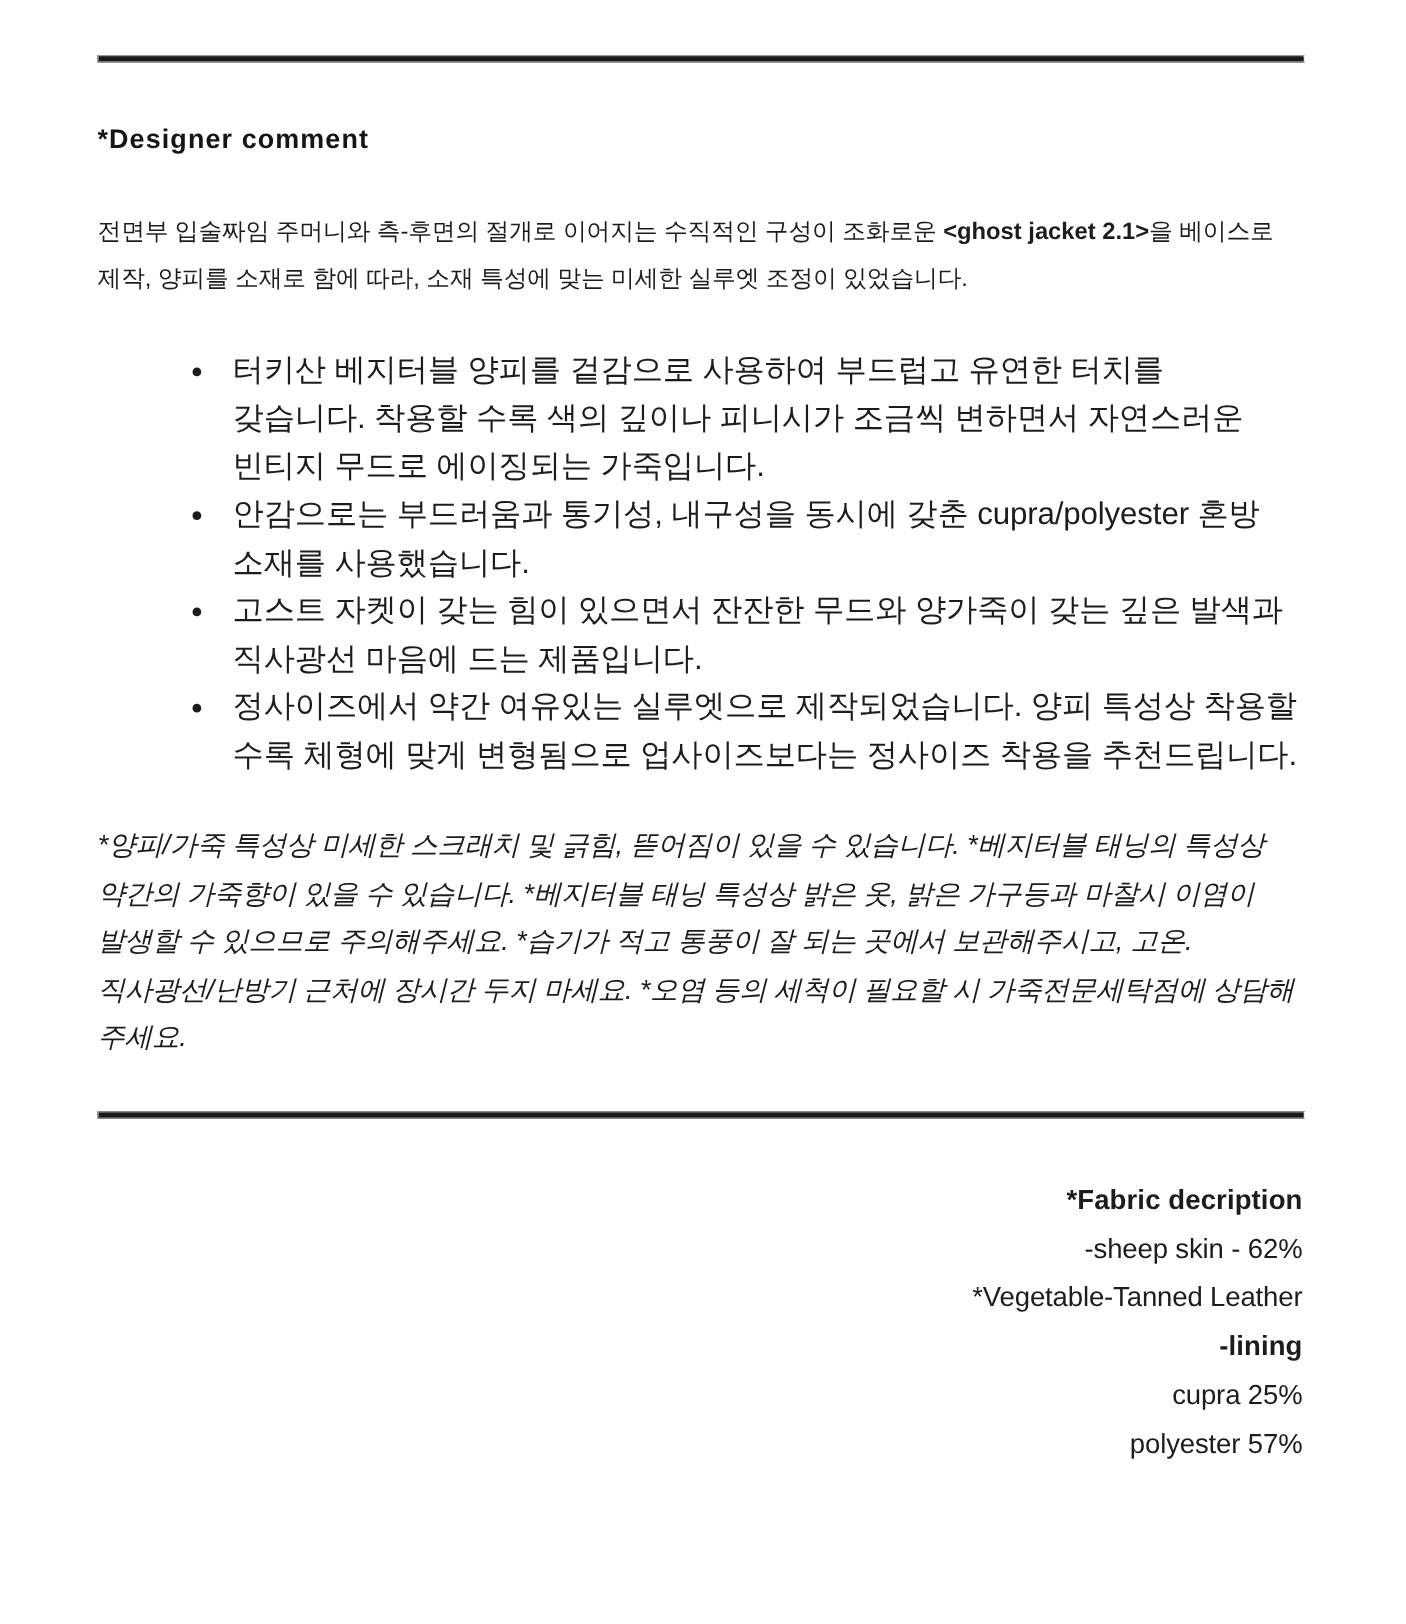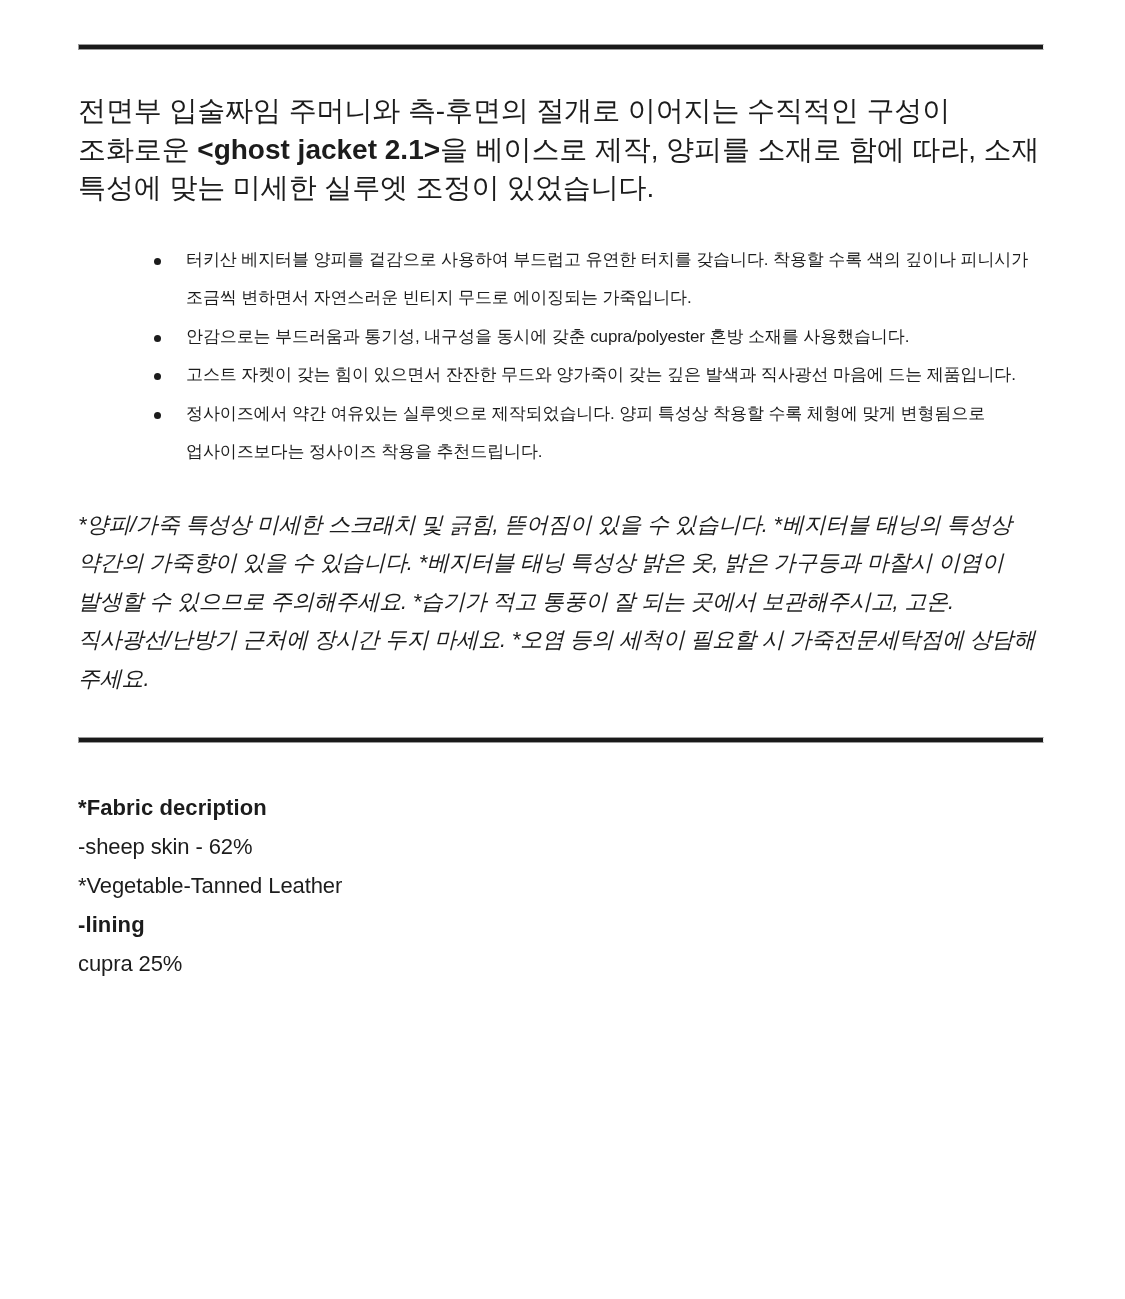--- a/index.html
+++ b/index.html
@@ -38,42 +38,42 @@
   .section-heading {
     font-size: 21.5px;
     font-weight: 700;
     letter-spacing: 0.9px;
     color: #151515;
     margin: 49px 0 0 0;
     line-height: 1.2;
   }
 
   .intro {
-    font-size: 28px;
+    font-size: 19px;
     line-height: 38.5px;
     color: #1c1c1c;
     margin: 42px 0 0 0;
     letter-spacing: -0.1px;
     word-break: keep-all;
   }
   .intro b {
     font-weight: 700;
     letter-spacing: 0px;
   }
 
   
   ul.bullets {
     list-style: none;
     margin: 33px 0 0 0;
     padding: 0;
   }
   ul.bullets > li {
     position: relative;
     padding-left: 108px;
-    font-size: 17px;
+    font-size: 25px;
     line-height: 38.5px;
     color: #1c1c1c;
     letter-spacing: -0.1px;
     word-break: keep-all;
     margin: 0;
   }
   ul.bullets > li .dot {
     position: absolute;
     left: 76px;
     top: 17px;
@@ -97,35 +97,37 @@
   
   .fabric {
     margin: 45px 0 0 0;
   }
   .fabric .line {
     font-size: 22px;
     line-height: 39px;
     color: #1c1c1c;
     letter-spacing: -0.1px;
     white-space: pre;
+    text-align: right;
   }
   .fabric .line.bold {
     font-weight: 700;
     letter-spacing: 0.1px;
   }
 </style>
 </head>
 <body>
 
 <div class="page">
 
   <hr class="rule rule-top">
 
   <div class="designer-comment-section">
 
+    <div class="section-heading">*Designer comment</div>
 
     <p class="intro"><span>전면부 입술짜임 주머니와 측-후면의 절개로 이어지는 수직적인 구성이 조화로운 </span><b>&lt;ghost jacket 2.1&gt;</b><span>을 베이스로 제작, 양피를 소재로 함에 따라, 소재 특성에 맞는 미세한 실루엣 조정이 있었습니다.</span></p>
 
     <ul class="bullets">
       <li>
         <span class="dot"></span>
         <span>터키산 베지터블 양피를 겉감으로 사용하여 부드럽고 유연한 터치를 갖습니다. 착용할 수록 색의 깊이나 피니시가 조금씩 변하면서 자연스러운 빈티지 무드로 에이징되는 가죽입니다.</span>
       </li>
       <li>
         <span class="dot"></span>
@@ -146,15 +148,16 @@
   </div>
 
   <hr class="rule rule-mid">
 
   <div class="fabric">
     <div class="line bold">*Fabric decription</div>
     <div class="line">-sheep skin - 62%</div>
     <div class="line">*Vegetable-Tanned Leather</div>
     <div class="line bold">-lining</div>
     <div class="line">cupra 25%</div>
+    <div class="line">polyester 57%</div>
   </div>
 
 </div>
 
 </body></html>

